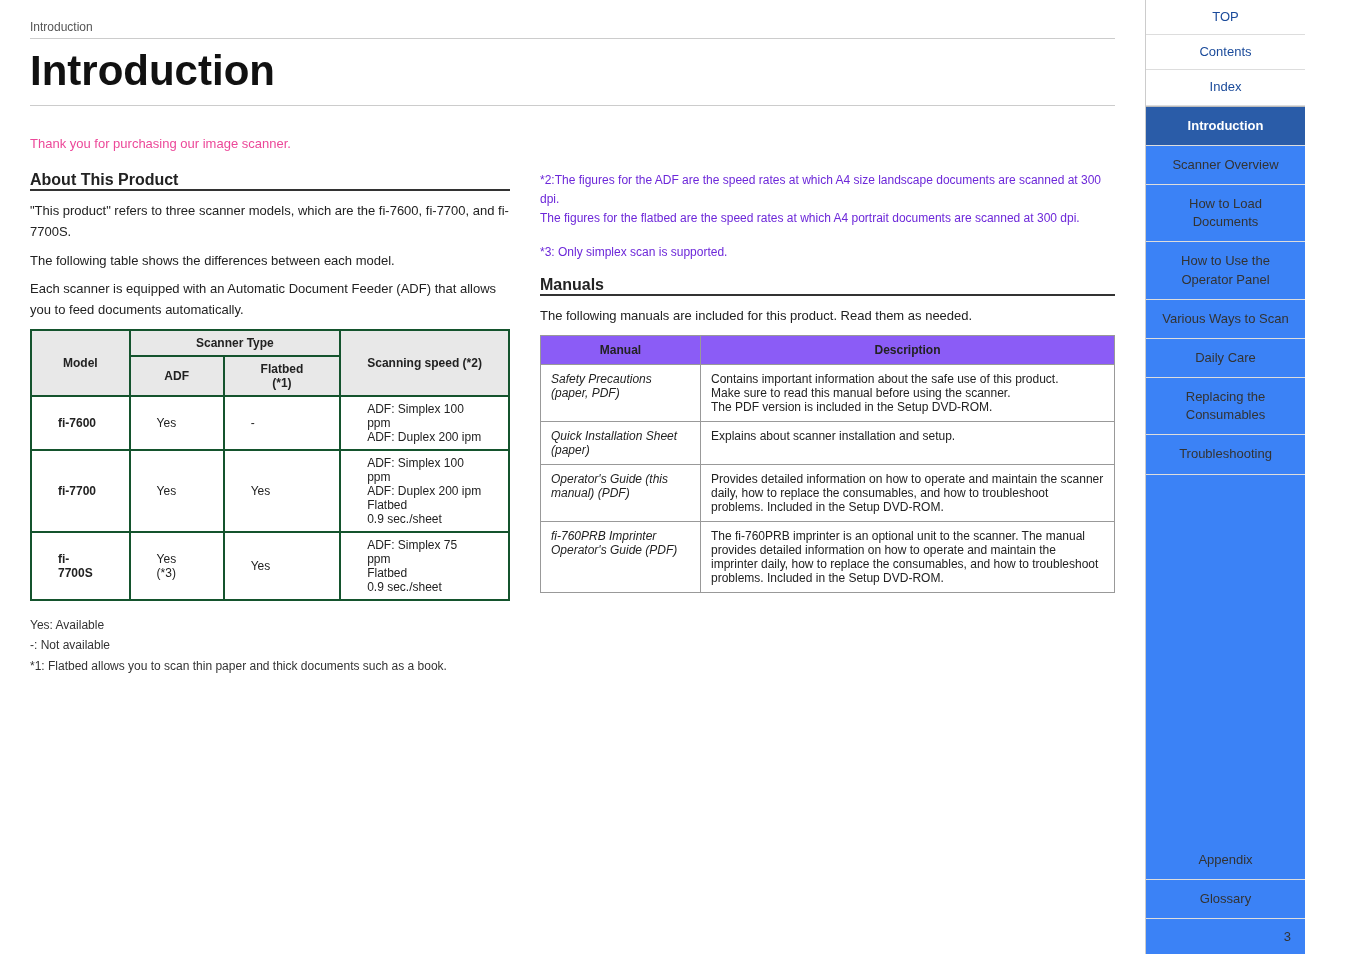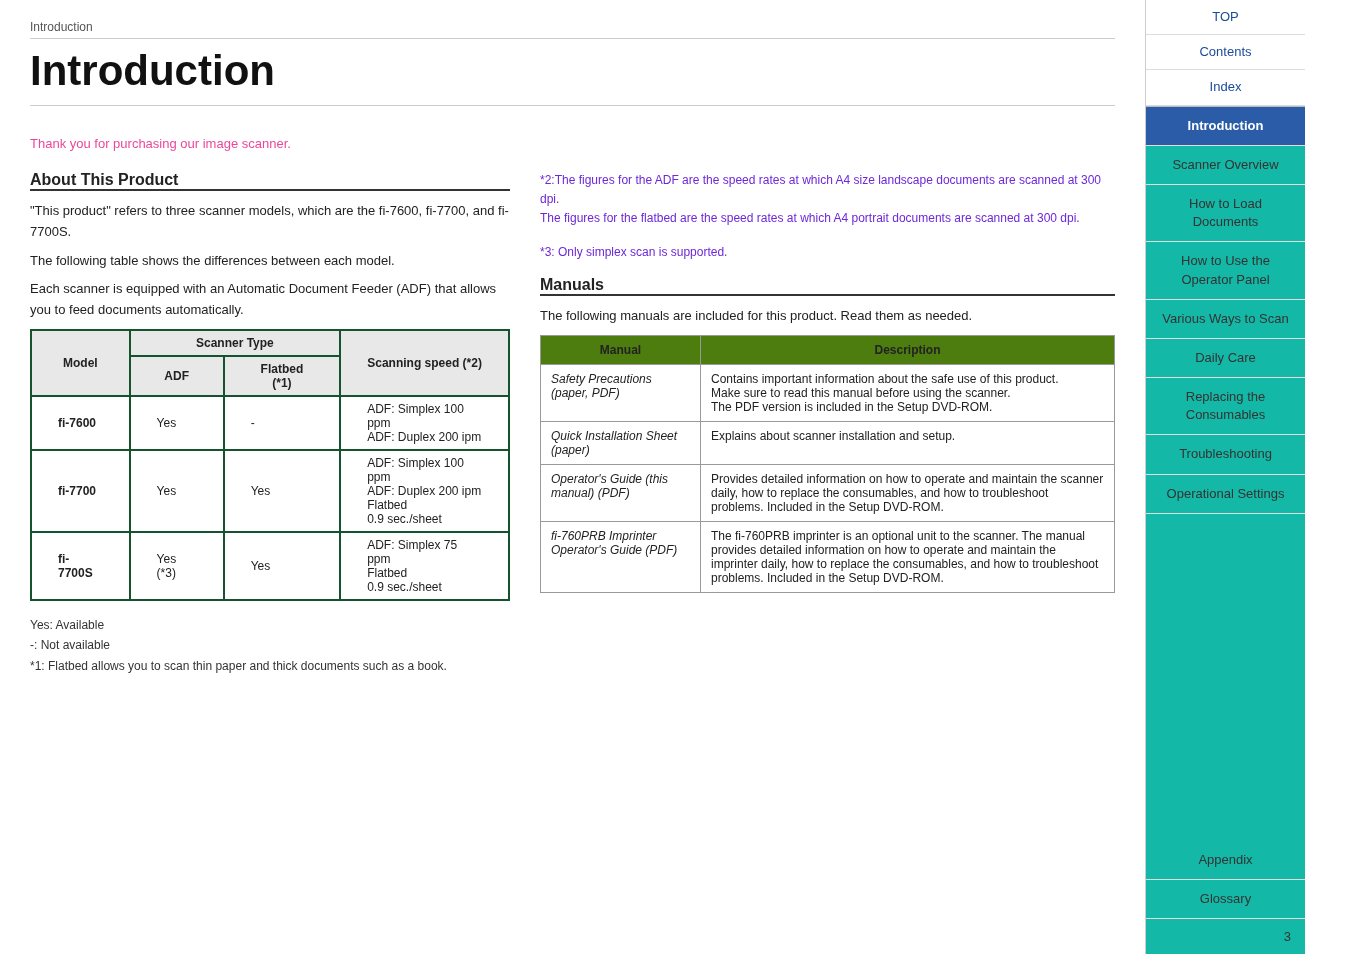--- a/index.html
+++ b/index.html
@@ -119,36 +119,36 @@
       font-size: 12px;
     }
 
     .manuals-table th, .manuals-table td {
       border: 1px solid #999;
       padding: 7px 10px;
       vertical-align: top;
     }
 
     .manuals-table th {
-      background: #4d7c0f;
+      background: #8b5cf6;
       font-weight: bold;
       text-align: center;
     }
 
     .manuals-table td:first-child {
       width: 160px;
       font-weight: normal;
       font-style: italic;
     }
 
     
     .sidebar {
       width: 160px;
       min-width: 160px;
-      background: #14b8a6;
+      background: #3b82f6;
       border-left: 1px solid #ccc;
       display: flex;
       flex-direction: column;
       font-size: 13px;
       justify-content: center;
     }
 
     .sidebar-item {
       padding: 10px 12px;
       cursor: pointer;
@@ -300,21 +300,20 @@
   <div class="sidebar-divider"></div>
 
   <div class="sidebar-item active">Introduction</div>
   <div class="sidebar-item">Scanner Overview</div>
   <div class="sidebar-item">How to Load Documents</div>
   <div class="sidebar-item">How to Use the Operator Panel</div>
   <div class="sidebar-item">Various Ways to Scan</div>
   <div class="sidebar-item">Daily Care</div>
   <div class="sidebar-item">Replacing the Consumables</div>
   <div class="sidebar-item">Troubleshooting</div>
-  <div class="sidebar-item">Operational Settings</div>
 
   <div style="flex:1"></div>
 
   <div class="sidebar-item">Appendix</div>
   <div class="sidebar-item">Glossary</div>
 
   <div class="page-number">3</div>
 </div>
 
 </body></html>

